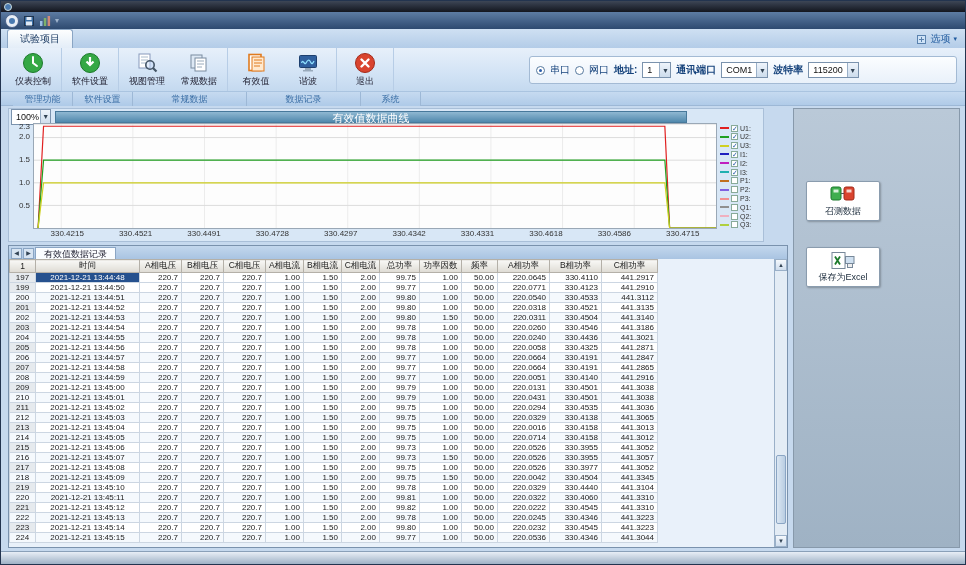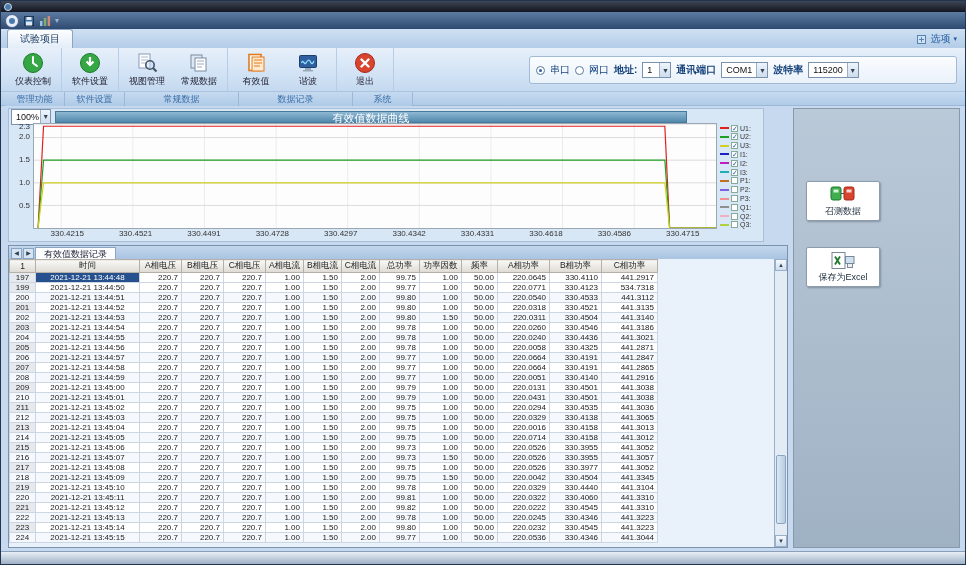--- a/index.html
+++ b/index.html
@@ -15,21 +15,21 @@
   .tabrow { height:19px; background:linear-gradient(#cfe0f2,#b3cce8); display:flex; align-items:flex-end; padding:0 6px; position:relative; }
   .tab { background:linear-gradient(#fdfefe,#e3edf8); border:1px solid #8aa5c4; border-bottom:none; border-radius:3px 3px 0 0; padding:2px 12px 2px 12px; font-size:10px; color:#1c3least; color:#1c3b63; }
   .options-btn { position:absolute; right:8px; top:3px; display:flex; align-items:center; gap:3px; color:#1f5a9e; font-size:10px; cursor:default; }
 
   .ribbon { height:44px; background:linear-gradient(#e7f0fa,#d2e3f5 60%,#c4d9ef); position:relative; display:flex; align-items:stretch; padding-left:4px; border-bottom:1px solid #aac4e0; }
   .ribbon-groups { display:flex; height:100%; }
   .rb-col { display:flex; flex-direction:column; border-right:1px solid #b7cde6; }
   .rb-row { flex:1; display:flex; align-items:center; padding:1px 3px; gap:2px; }
   .rb-btn { width:50px; height:40px; display:flex; flex-direction:column; align-items:center; justify-content:center; gap:1px; border-radius:2px;text-align:center; }
   .rb-lab { font-size:9px; color:#223; white-space:nowrap; }
-  .groupstrip { height:14px; background:linear-gradient(#c6daf0,#b0cbe8); display:flex; padding-left:4px; border-bottom:1px solid #9db8d6; }
+  .groupstrip { height:14px; background:linear-gradient(#c6daf0,#b0cbe8); display:flex; padding-left:12px; border-bottom:1px solid #9db8d6; }
   .rb-glab { font-size:9px; color:#3a6ea5; text-align:center; height:14px; line-height:14px; background:linear-gradient(#c6daf0,#aecae8); border-right:1px solid #9db8d6; }
 
   .conn-panel { position:absolute; right:8px; top:8px; width:428px; height:28px; background:linear-gradient(#fbfdff,#e9f1fa); border:1px solid #a3bad4; border-radius:3px; display:flex; align-items:center; gap:5px; padding:12px 6px; }
   .conn-lab { font-weight:bold; color:#16437c; font-size:10px; white-space:nowrap; }
   .radio { width:9px; height:9px; border:1px solid #56799e; border-radius:50%; background:#fff; display:inline-block; position:relative; }
   .radio.on::after { content:""; position:absolute; left:2px; top:2px; width:3px; height:3px; border-radius:50%; background:#2a5caa; }
   .sel-box { display:inline-flex; align-items:center; border:1px solid #7a92ad; background:#fff; height:16px; font-size:9px; }
   .sel-val { padding:0 4px; min-width:16px; color:#111; }
   .sel-arr { width:11px; height:100%; background:linear-gradient(#eef4fb,#cddcec); border-left:1px solid #9ab0c8; font-size:7px; color:#345; display:flex; align-items:center; justify-content:center; }
 
@@ -438,21 +438,21 @@
               <td class="num">220.7</td>
               <td class="num">220.7</td>
               <td class="num">1.00</td>
               <td class="num">1.50</td>
               <td class="num">2.00</td>
               <td class="num">99.77</td>
               <td class="num">1.00</td>
               <td class="num">50.00</td>
               <td class="num">220.0771</td>
               <td class="num">330.4123</td>
-              <td class="num">534.7318</td>
+              <td class="num">441.2910</td>
             </tr>
             <tr class="alt">
               <td class="idx">200</td>
               <td class="time">2021-12-21 13:44:51</td>
               <td class="num">220.7</td>
               <td class="num">220.7</td>
               <td class="num">220.7</td>
               <td class="num">1.00</td>
               <td class="num">1.50</td>
               <td class="num">2.00</td>

